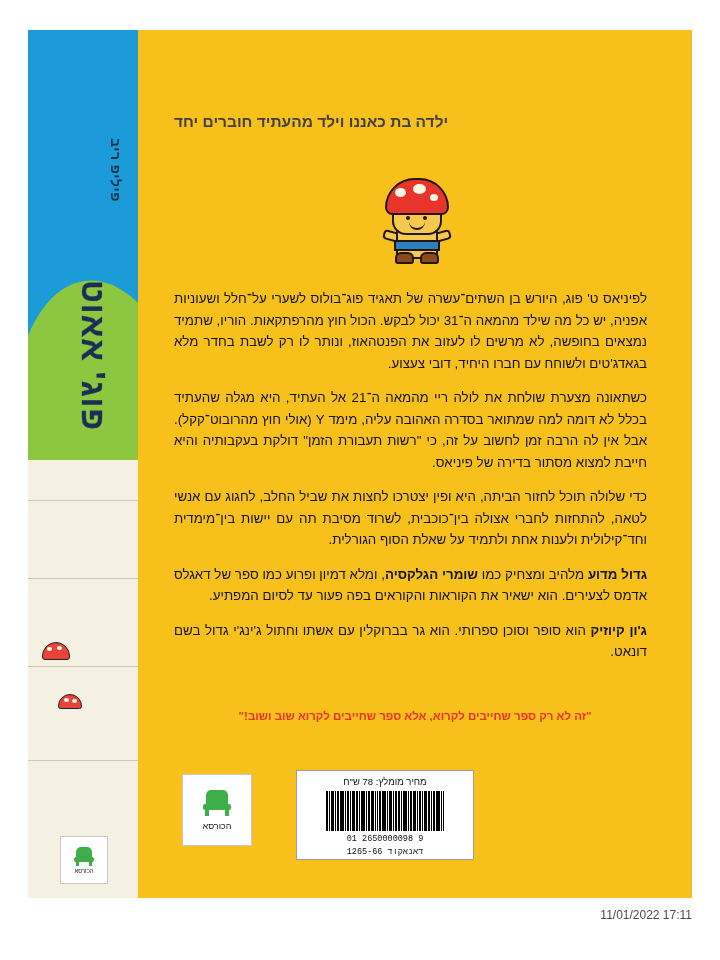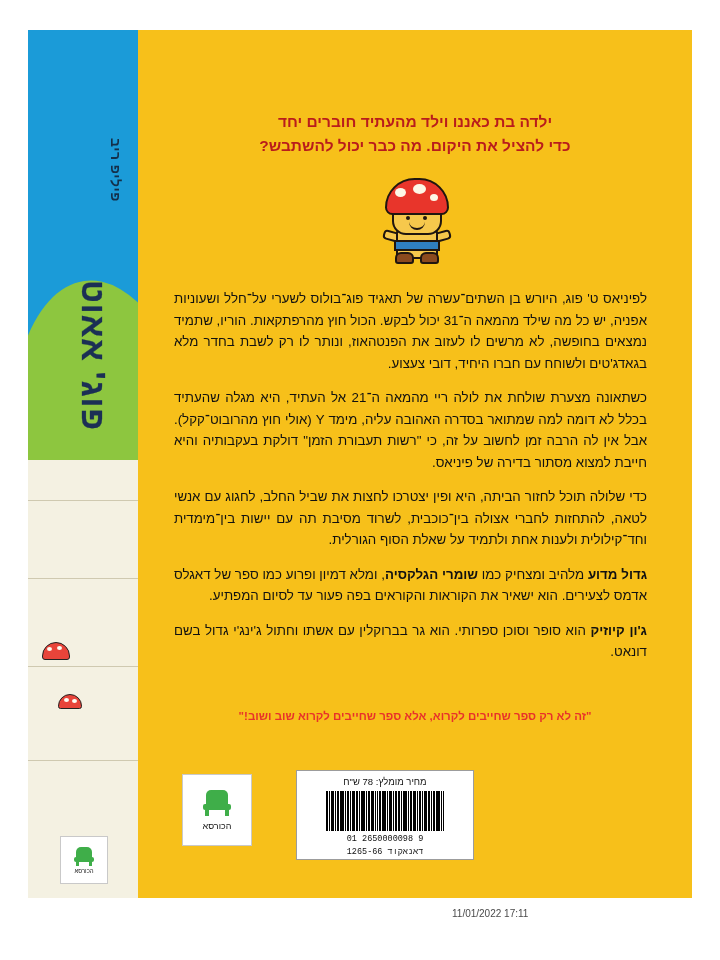--- a/index.html
+++ b/index.html
@@ -165,22 +165,22 @@
     width: 554px;
     height: 868px;
     direction: rtl;
   }
 
   #tagline {
     position: absolute;
     right: 36px;
     left: 36px;
     top: 80px;
-    text-align: center;
-    color: #b91c1c;
+    text-align: left;
+    color: #404040;
     font-weight: bold;
     font-size: 15.5px;
     line-height: 1.55;
     letter-spacing: 0px;
   }
 
   
   #mascot {
     position: absolute;
     left: 0; right: 0;
@@ -368,24 +368,24 @@
   #pub-logo .chair-glyph .back { width: 22px; height: 16px; left: 3px; }
   #pub-logo .chair-glyph .seat { top: 14px; width: 28px; height: 6px; }
   #pub-logo .chair-glyph .leg-l, #pub-logo .chair-glyph .leg-r { top: 20px; height: 6px; width: 4px; }
   #pub-logo .logo-word { font-size: 9px; color: #111; margin-top: 4px; direction: rtl; }
 
   
   #footer-stamp {
     position: absolute;
     right: 28px;
     top: 908px;
-    font-size: 10px;
+    font-size: 12px;
     color: #4a4a4a;
     direction: ltr;
-    text-align: left;
+    text-align: right;
     width: 240px;
   }
 </style>
 </head>
 <body>
 
 <div id="page">
 
   <div id="cover">
 
@@ -418,21 +418,20 @@
             <span class="leg-r"></span>
         </span>
         <span class="logo-word">הכורסא</span>
       </div>
     </div>
 
     <div id="back">
 
       <div id="tagline">
         <div>ילדה בת כאננו וילד מהעתיד חוברים יחד</div>
-        <div>כדי להציל את היקום. מה כבר יכול להשתבש?</div>
       </div>
 
       <div id="mascot">
         <span class="arm l"></span>
         <span class="arm r"></span>
         <span class="body"></span>
         <span class="belt"></span>
         <span class="shoe l"></span>
         <span class="shoe r"></span>
         <span class="face">

